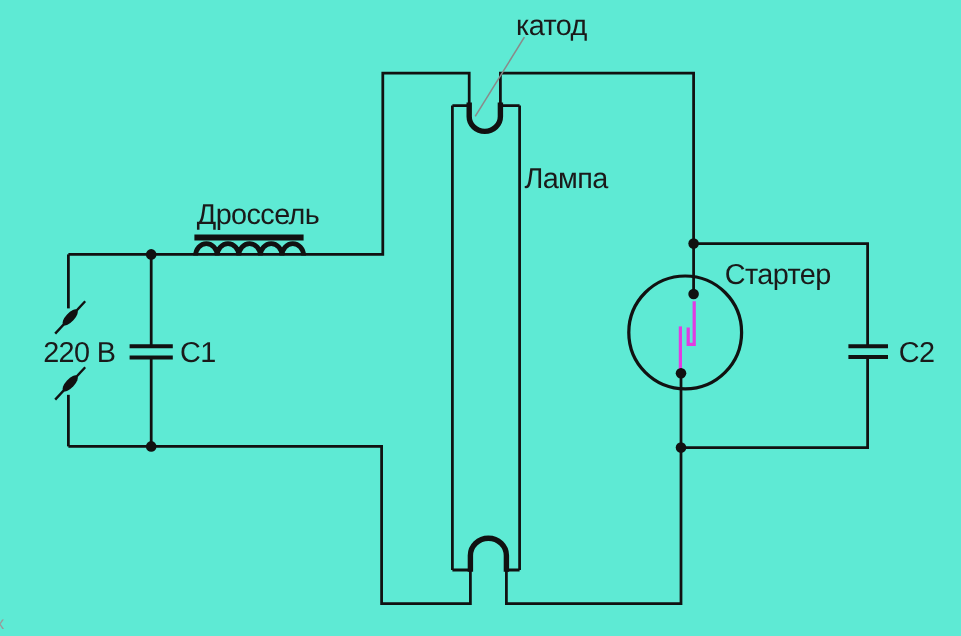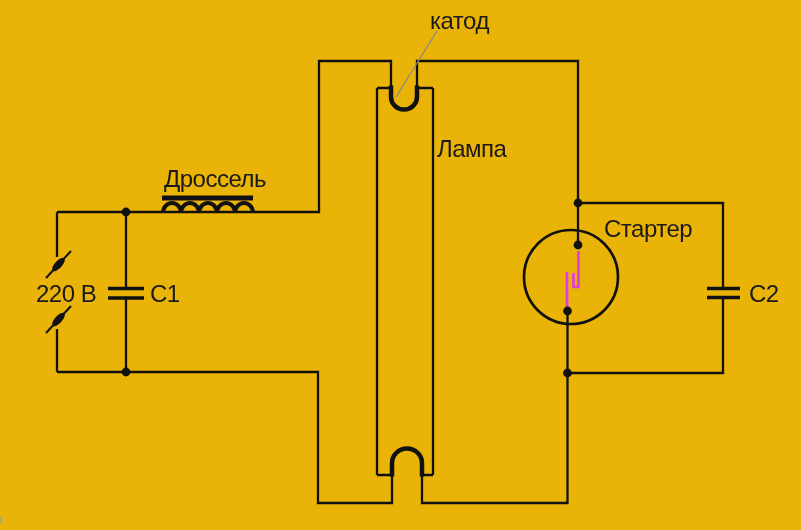--- a/index.html
+++ b/index.html
@@ -4,21 +4,21 @@
 <style>
   html, body {
     margin: 0;
     padding: 0;
     background: #ffffff;
   }
   .canvas {
     position: relative;
     width: 801px;
     height: 530px;
-    background: #eab308;
+    background: #5eead4;
     overflow: hidden;
   }
   svg { display: block; }
   .lbl {
     font-family: "Liberation Sans", "DejaVu Sans", sans-serif;
     font-size: 24px;
     letter-spacing: -0.5px;
     fill: #1a1a1a;
   }
   .wm {

